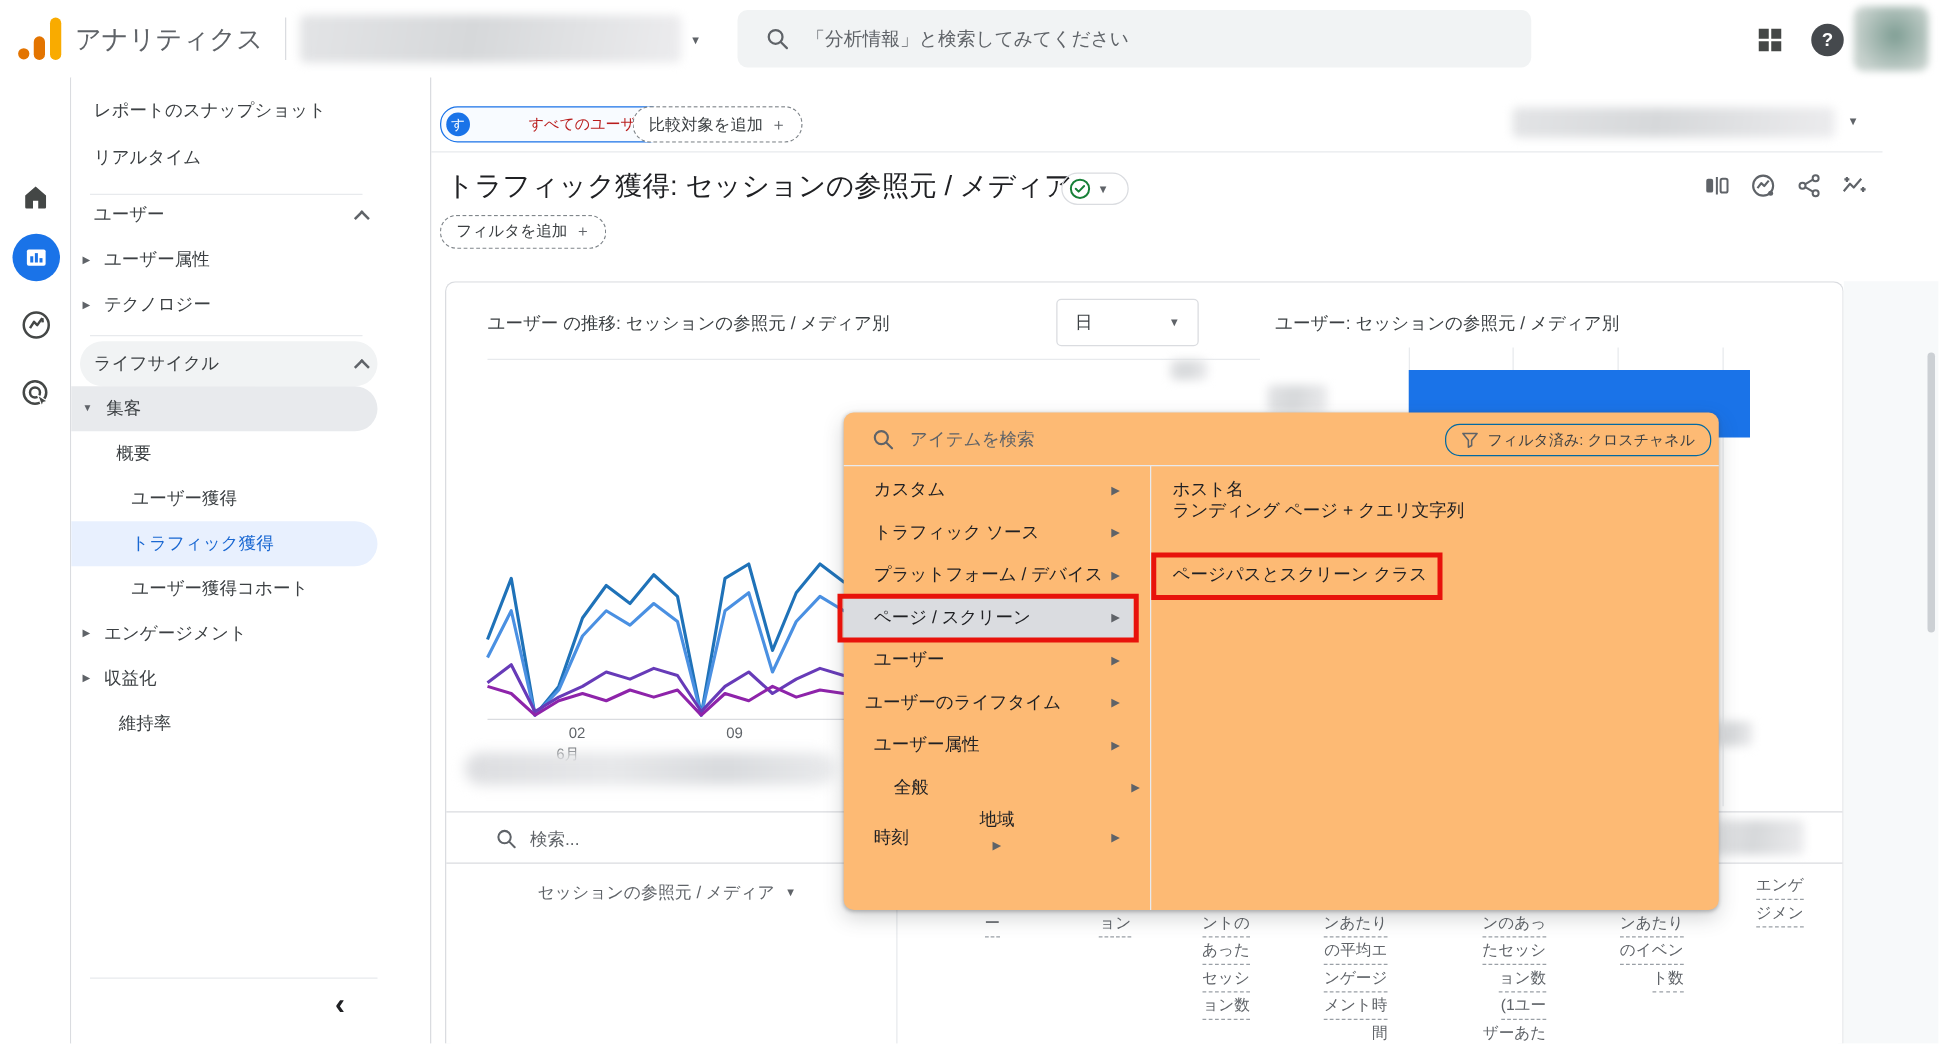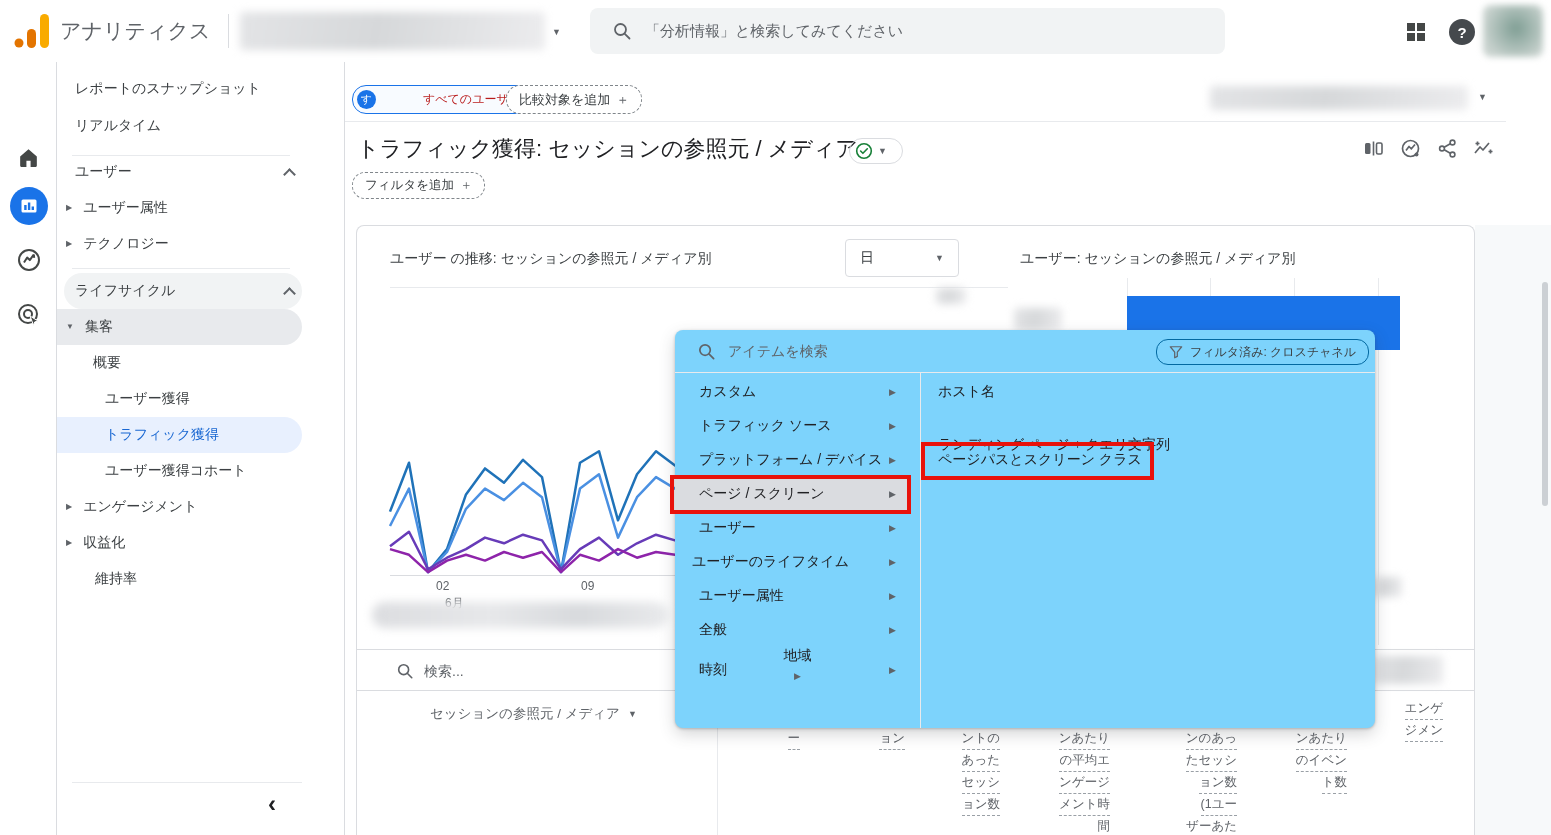--- a/index.html
+++ b/index.html
@@ -232,21 +232,21 @@
   <div class="abs" style="left:390px;top:575px;width:618px;height:1px;background:#dadce0;"></div>
   <div class="abs blur" style="left:936px;top:288px;width:30px;height:16px;"></div>
   <svg class="abs" id="line-chart-svg" style="left:0;top:0;width:1551px;height:835px;pointer-events:none;" viewBox="0 0 1551 835">
     <g id="line-series">
         <polyline points="390,511.6 409,462.7 428,572.1 447,549.1 466,494.4 485,468.4 504,482.8 523,459.8 542,477.1 561,572.1 580,462.7 599,451.2 618,520.3 637,474.2 656,451.2 675,465.6 694,459.8" fill="none" stroke="#1f72b8" stroke-width="2.5" stroke-linejoin="round"></polyline>
         <polyline points="390,526.0 409,488.6 428,572.1 447,552.0 466,508.8 485,488.6 504,500.1 523,482.8 542,497.2 561,572.1 580,488.6 599,474.2 618,537.6 637,497.2 656,477.1 675,488.6 694,482.8" fill="none" stroke="#4a90e2" stroke-width="2.5" stroke-linejoin="round"></polyline>
         <polyline points="390,546.2 409,531.8 428,569.2 447,557.7 466,549.1 485,537.6 504,543.3 523,534.7 542,540.4 561,569.2 580,549.1 599,537.6 618,554.8 637,543.3 656,534.7 675,540.4 694,537.6" fill="none" stroke="#673bb8" stroke-width="2.5" stroke-linejoin="round"></polyline>
         <polyline points="390,549.1 409,554.8 428,572.1 447,560.6 466,554.8 485,560.6 504,552.0 523,557.7 542,552.0 561,572.1 580,554.8 599,560.6 618,549.1 637,557.7 656,552.0 675,554.8 694,552.0" fill="none" stroke="#8e24aa" stroke-width="2.5" stroke-linejoin="round"></polyline>
       </g>
   </svg>
-  <div class="abs" style="left:436px;top:579px;font-size:12px;color:#5f6368;">02</div>
+  <div class="abs" style="left:455px;top:579px;font-size:12px;color:#5f6368;">02</div>
   <div class="abs" style="left:445px;top:595px;font-size:12px;color:#5f6368;">6月</div>
   <div class="abs" style="left:581px;top:579px;font-size:12px;color:#5f6368;">09</div>
   <div class="abs" style="left:372px;top:602px;width:296px;height:26px;border-radius:13px;background:linear-gradient(90deg,#dcdde0,#e7e8ea 40%,#d8dadd 70%,#e9eaec);filter:blur(5px);"></div>
 
   <div class="gridline-v" style="left:1127px;top:278px;height:367px;"></div>
   <div class="gridline-v" style="left:1210px;top:278px;height:367px;"></div>
   <div class="gridline-v" style="left:1294px;top:278px;height:367px;"></div>
   <div class="gridline-v" style="left:1378px;top:278px;height:367px;"></div>
   <div class="abs blur" style="left:1014px;top:308px;width:48px;height:22px;"></div>
   <div class="abs" id="hbar" style="left: 1127px; top: 296px; height: 54px; width: 273px; background: rgb(26, 115, 232);"></div>
@@ -301,21 +301,21 @@
       <div class="hline"><span>ト数</span></div>
     </div>
   <div class="abs colhead" style="left:1343px;top:698px;width:100px;">
       <div class="hline"><span>エンゲ</span></div>
       <div class="hline"><span>ジメン</span></div>
     </div>
 
   <div class="abs" style="left:1475px;top:225px;width:76px;height:610px;background:#f7f9fa;"></div>
   <div class="abs" style="left:1542px;top:282px;width:6px;height:224px;border-radius:3px;background:#ccd0d4;"></div>
 
-  <div class="abs" style="left:675px;top:330px;width:700px;height:398px;background:#7dd3fc;border-radius:8px;z-index:20;
+  <div class="abs" style="left:675px;top:330px;width:700px;height:398px;background:#fdba74;border-radius:8px;z-index:20;
               box-shadow:0 1px 3px rgba(60,64,67,.3),0 6px 16px rgba(60,64,67,.22);">
     <div class="abs" style="left:22px;top:12px;">
       <svg class="icon" width="19" height="19" viewBox="0 0 20 20">
         <circle cx="8.5" cy="8.5" r="5.5" fill="none" stroke="#5f6368" stroke-width="1.8"></circle>
         <line x1="12.8" y1="12.8" x2="17.5" y2="17.5" stroke="#5f6368" stroke-width="1.8" stroke-linecap="round"></line>
       </svg>
     </div>
     <div class="abs" style="left:53px;top:13px;font-size:14px;color:#5f6368;">アイテムを検索</div>
     <div class="abs" style="left:481px;top:9px;height:24px;border:1px solid #0369a1;border-radius:12px;display:flex;align-items:center;gap:7px;padding:0 12px;">
       <span>
@@ -351,37 +351,37 @@
     <span class="tri" style="font-size:9px;">▶</span>
   </div>
   <div class="menu-item" style="top:545px;z-index:21;padding-left:17px;">
     <span>ユーザーのライフタイム</span>
     <span class="tri" style="font-size:9px;">▶</span>
   </div>
   <div class="menu-item" style="top:579px;z-index:21;">
     <span>ユーザー属性</span>
     <span class="tri" style="font-size:9px;">▶</span>
   </div>
-  <div class="menu-item" style="top:613px;z-index:21;">
+  <div class="menu-item" style="top:613px;z-index:21;margin-left:16px;">
     <span>全般</span>
     <span class="tri" style="font-size:9px;">▶</span>
   </div>
   <div class="menu-item" style="top:647px;z-index:21;flex-direction:column;">
     <span>地域</span>
     <span class="tri" style="font-size:9px;">▶</span>
   </div>
   <div class="menu-item" style="top:653px;z-index:21;justify-content:space-between;">
     <span>時刻</span>
     <span class="tri" style="font-size:9px;">▶</span>
   </div>
 
   <div class="menu-item-r" style="top:375px;z-index:21;">
     <span>ホスト名</span>
   </div>
-  <div class="menu-item-r" style="top:428px;z-index:21;font-family:Liberation Serif, serif;">
+  <div class="menu-item-r" style="top:392px;z-index:21;">
     <span>ランディング ページ + クエリ文字列</span>
   </div>
   <div class="menu-item-r" style="top:443px;z-index:21;">
     <span>ページパスとスクリーン クラス</span>
   </div>
 
   <div class="redbox" style="left:670px;top:475px;width:241px;height:39px;"></div>
   <div class="redbox" style="left:921px;top:442px;width:233px;height:38px;"></div>
 
 </div>

